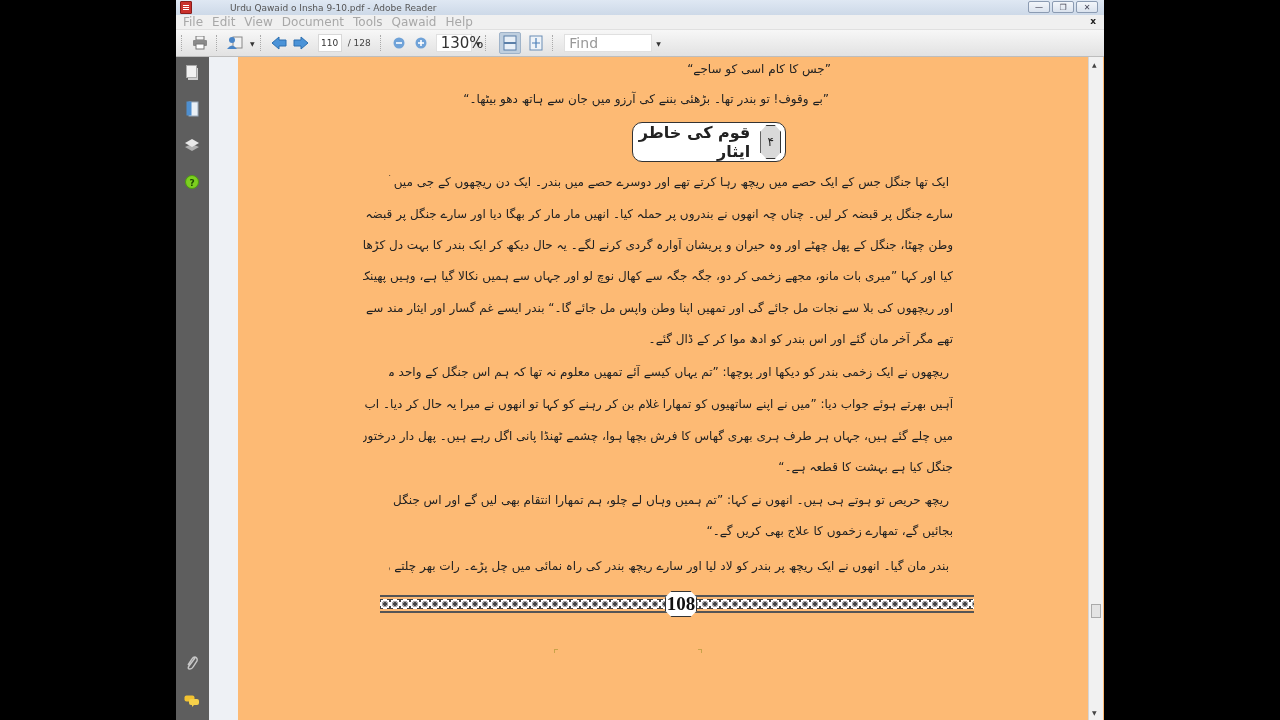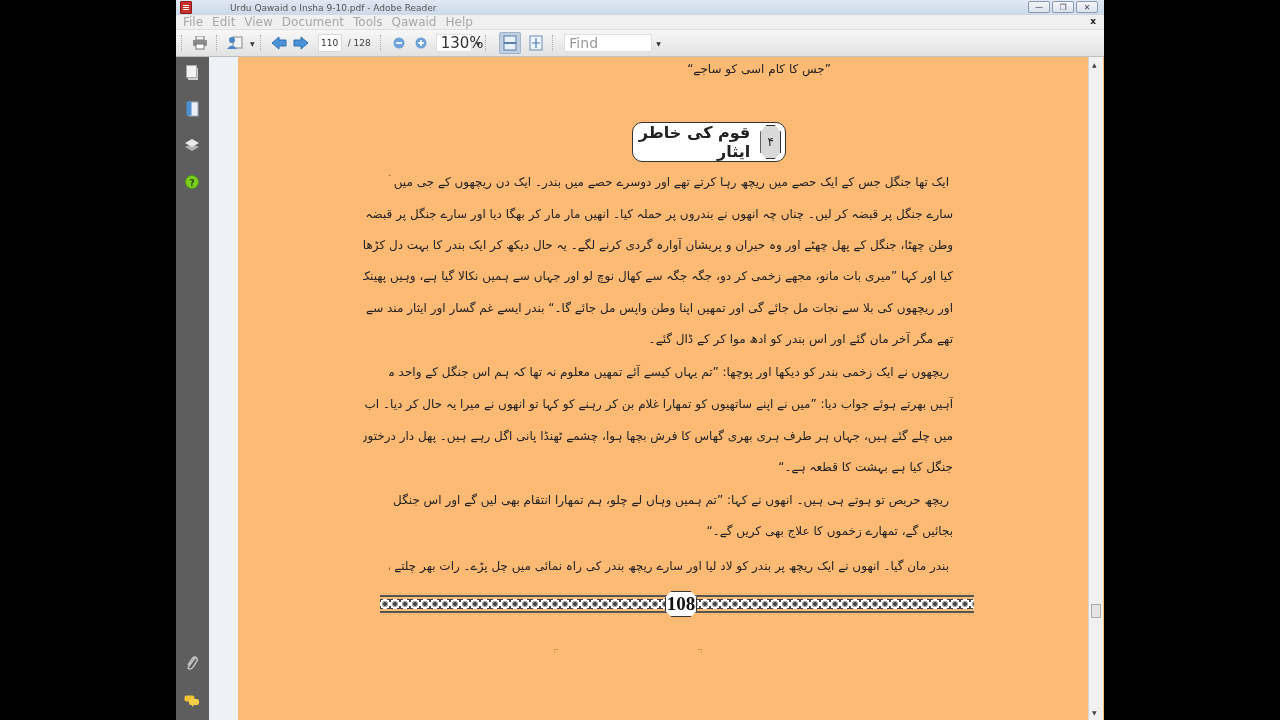--- a/index.html
+++ b/index.html
@@ -172,20 +172,21 @@
       <svg width="16" height="12" viewBox="0 0 16 12">
           <rect x="0.5" y="0.5" width="10" height="6" rx="2" fill="#f2c230"></rect>
           <rect x="5" y="4" width="10" height="6" rx="2" fill="#f5d04a"></rect>
           <path d="M8 10 L8 12 L10 10 Z" fill="#f5d04a"></path>
         </svg>
     </span>
   </div>
 
   <div class="doc-area">
     <div class="urdu" style="right:280px; top:5px; font-size:12px;">”جس کا کام اسی کو ساجے“</div>
+    <div class="urdu" style="right:282px; top:35px; font-size:12px;">”بے وقوف! تو بندر تھا۔ بڑھئی بننے کی آرزو میں جان سے ہاتھ دھو بیٹھا۔“</div>
 
     <div class="chapter-box">
       <div class="chapter-num">۴</div>
       <div class="chapter-title">قوم کی خاطر ایثار</div>
     </div>
 
     <div class="para-line" style="top:118px; width:560px; right:162px;">ایک تھا جنگل جس کے ایک حصے میں ریچھ رہا کرتے تھے اور دوسرے حصے میں بندر۔ ایک دن ریچھوں کے جی میں آئی کہ کیوں نہ</div>
     <div class="para-line" style="top:150px;">سارے جنگل پر قبضہ کر لیں۔ چناں چہ انھوں نے بندروں پر حملہ کیا۔ انھیں مار مار کر بھگا دیا اور سارے جنگل پر قبضہ کر لیا۔ بندروں سے ان کا</div>
     <div class="para-line" style="top:181px;">وطن چھٹا، جنگل کے پھل چھٹے اور وہ حیران و پریشان آوارہ گردی کرنے لگے۔ یہ حال دیکھ کر ایک بندر کا بہت دل کڑھا۔ اس نے سب کو جمع</div>
     <div class="para-line" style="top:212px;">کیا اور کہا ”میری بات مانو، مجھے زخمی کر دو، جگہ جگہ سے کھال نوچ لو اور جہاں سے ہمیں نکالا گیا ہے، وہیں پھینک دو۔ میں کچھ تدبیر کروں گا</div>

